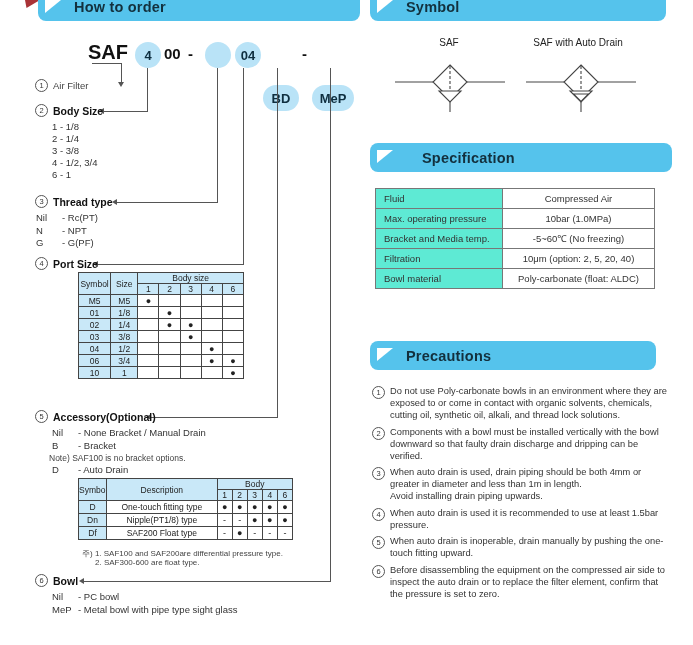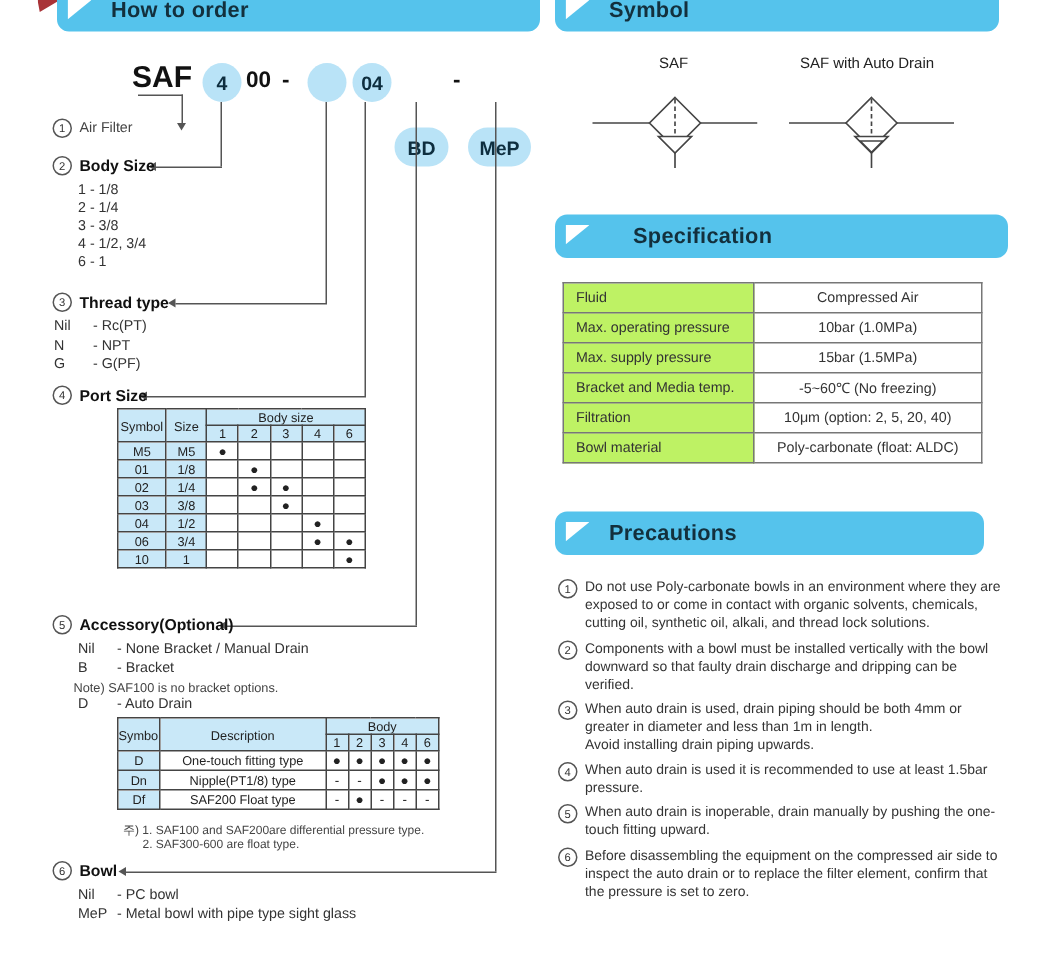--- a/index.html
+++ b/index.html
@@ -56,21 +56,21 @@
   .port-table{width:166px;}
   .port-table tr.hrow{height:11px;} .port-table tr.drow{height:12px;}
   .acc-table{width:215px;}
   .acc-table tr.hrow{height:11px;} .acc-table tr.drow{height:13px;}
 
   
   .sym-label{position:absolute;font-size:10px;color:#222;text-align:center;}
   .spec-table{width:280px;}
   .spec-table td{border:1px solid #777;height:17px;font-size:9.5px;color:#333;}
   .spec-table{border:1.5px solid #444;}
-  .spec-label{background:#bef264;padding-left:8px;width:117px;}
+  .spec-label{background:#5eead4;padding-left:8px;width:117px;}
   .spec-value{text-align:center;}
   .prec-list{position:absolute;width:298px;}
   .prec-item{display:flex;margin-bottom:4.5px;}
   .prec-item .cnum{margin-right:5px;margin-top:1px;}
   .prec-text{font-size:9.3px;line-height:12px;color:#333;white-space:pre-line;}
   svg{position:absolute;}
 </style>
 </head>
 <body>
 
@@ -356,24 +356,20 @@
     <tbody>
         <tr>
       <td class="spec-label">Fluid</td>
       <td class="spec-value">Compressed Air</td>
     </tr>
     <tr>
       <td class="spec-label">Max. operating pressure</td>
       <td class="spec-value">10bar (1.0MPa)</td>
     </tr>
     <tr>
-      <td class="spec-label">Max. supply pressure</td>
-      <td class="spec-value">15bar (1.5MPa)</td>
-    </tr>
-    <tr>
       <td class="spec-label">Bracket and Media temp.</td>
       <td class="spec-value">-5~60℃ (No freezing)</td>
     </tr>
     <tr>
       <td class="spec-label">Filtration</td>
       <td class="spec-value">10μm (option: 2, 5, 20, 40)</td>
     </tr>
     <tr>
       <td class="spec-label">Bowl material</td>
       <td class="spec-value">Poly-carbonate (float: ALDC)</td>

